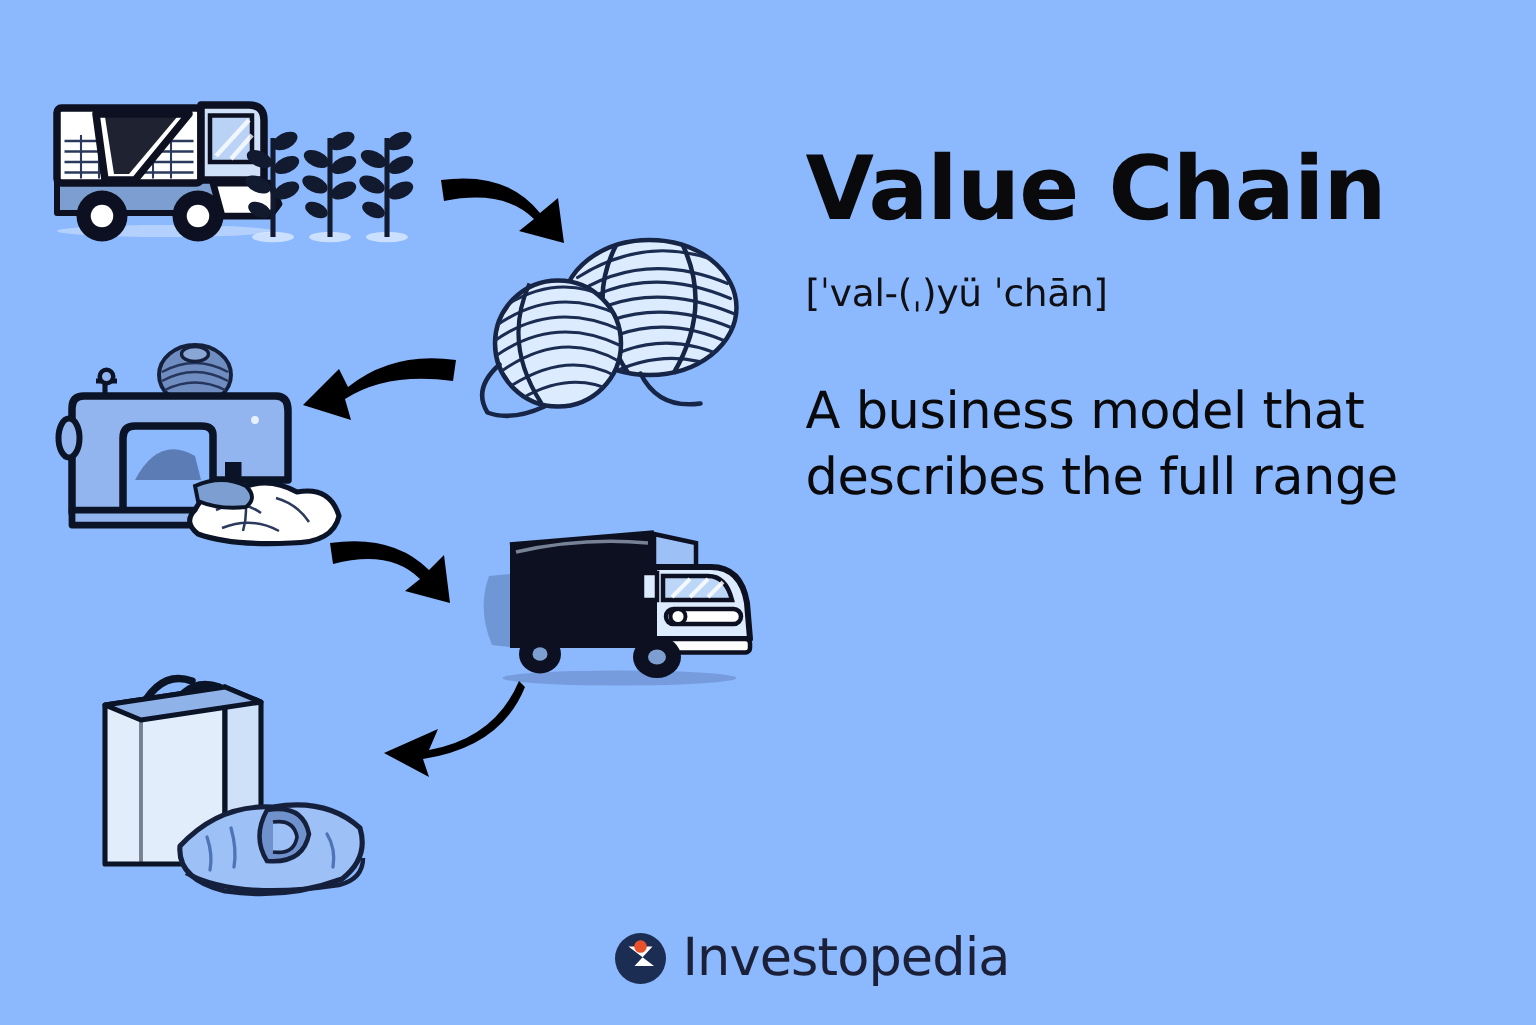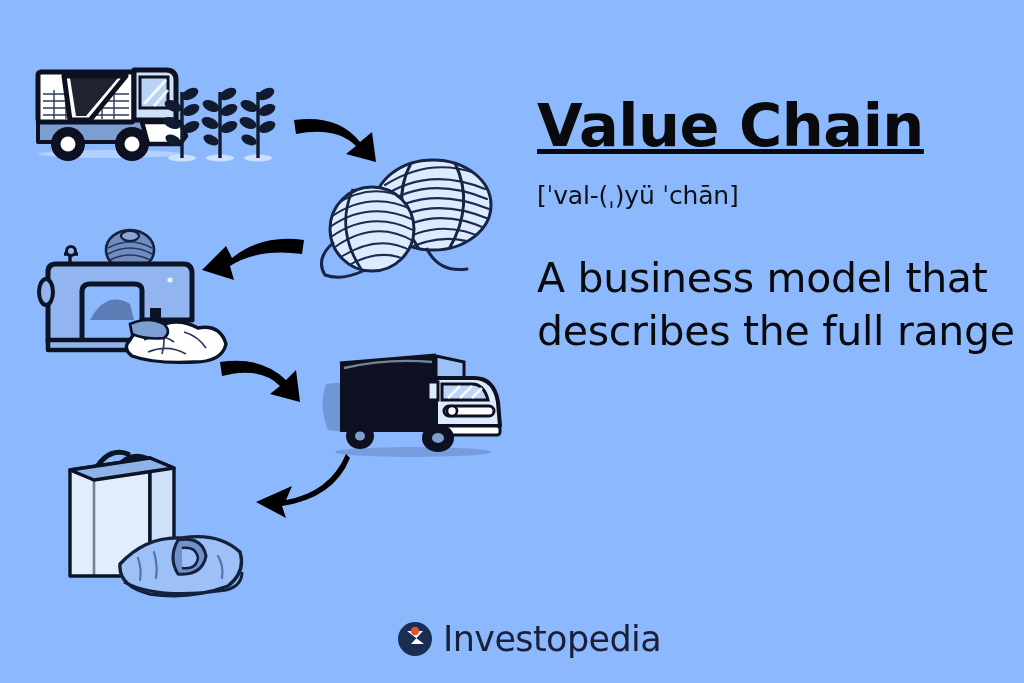--- a/index.html
+++ b/index.html
@@ -25,34 +25,33 @@
   }
   #title {
     font-family: "DejaVu Sans", sans-serif;
     font-size: 59px;
     font-weight: 700;
     color: #0a0a0c;
     letter-spacing: -0.5px;
     line-height: 1.0;
     margin: 0;
     white-space: nowrap;
-    text-decoration: underline;
   }
   #pronunciation {
     font-family: "DejaVu Sans", sans-serif;
     font-size: 25px;
     color: #101014;
     margin: 0;
     padding-top: 26px;
     letter-spacing: -0.2px;
     white-space: nowrap;
   }
   #definition {
     font-family: "DejaVu Sans", sans-serif;
-    font-size: 41px;
+    font-size: 34px;
     font-weight: 400;
     color: #0a0a0c;
     line-height: 1.30;
     margin: 0;
     padding-top: 42px;
     letter-spacing: -0.3px;
   }
   #definition .line { display: block; white-space: nowrap; }
 
   
@@ -60,21 +59,21 @@
     position: absolute;
     left: 0; top: 0;
     width: 520px;
     height: 620px;
   }
   .fig { position: absolute; }
 
   
   #logo {
     position: absolute;
-    left: 396px;
+    left: 408px;
     top: 620px;
     display: flex;
     align-items: center;
     gap: 9px;
   }
   #logo-wordmark {
     font-family: "DejaVu Sans", sans-serif;
     font-size: 35px;
     font-weight: 400;
     color: #1b2038;

